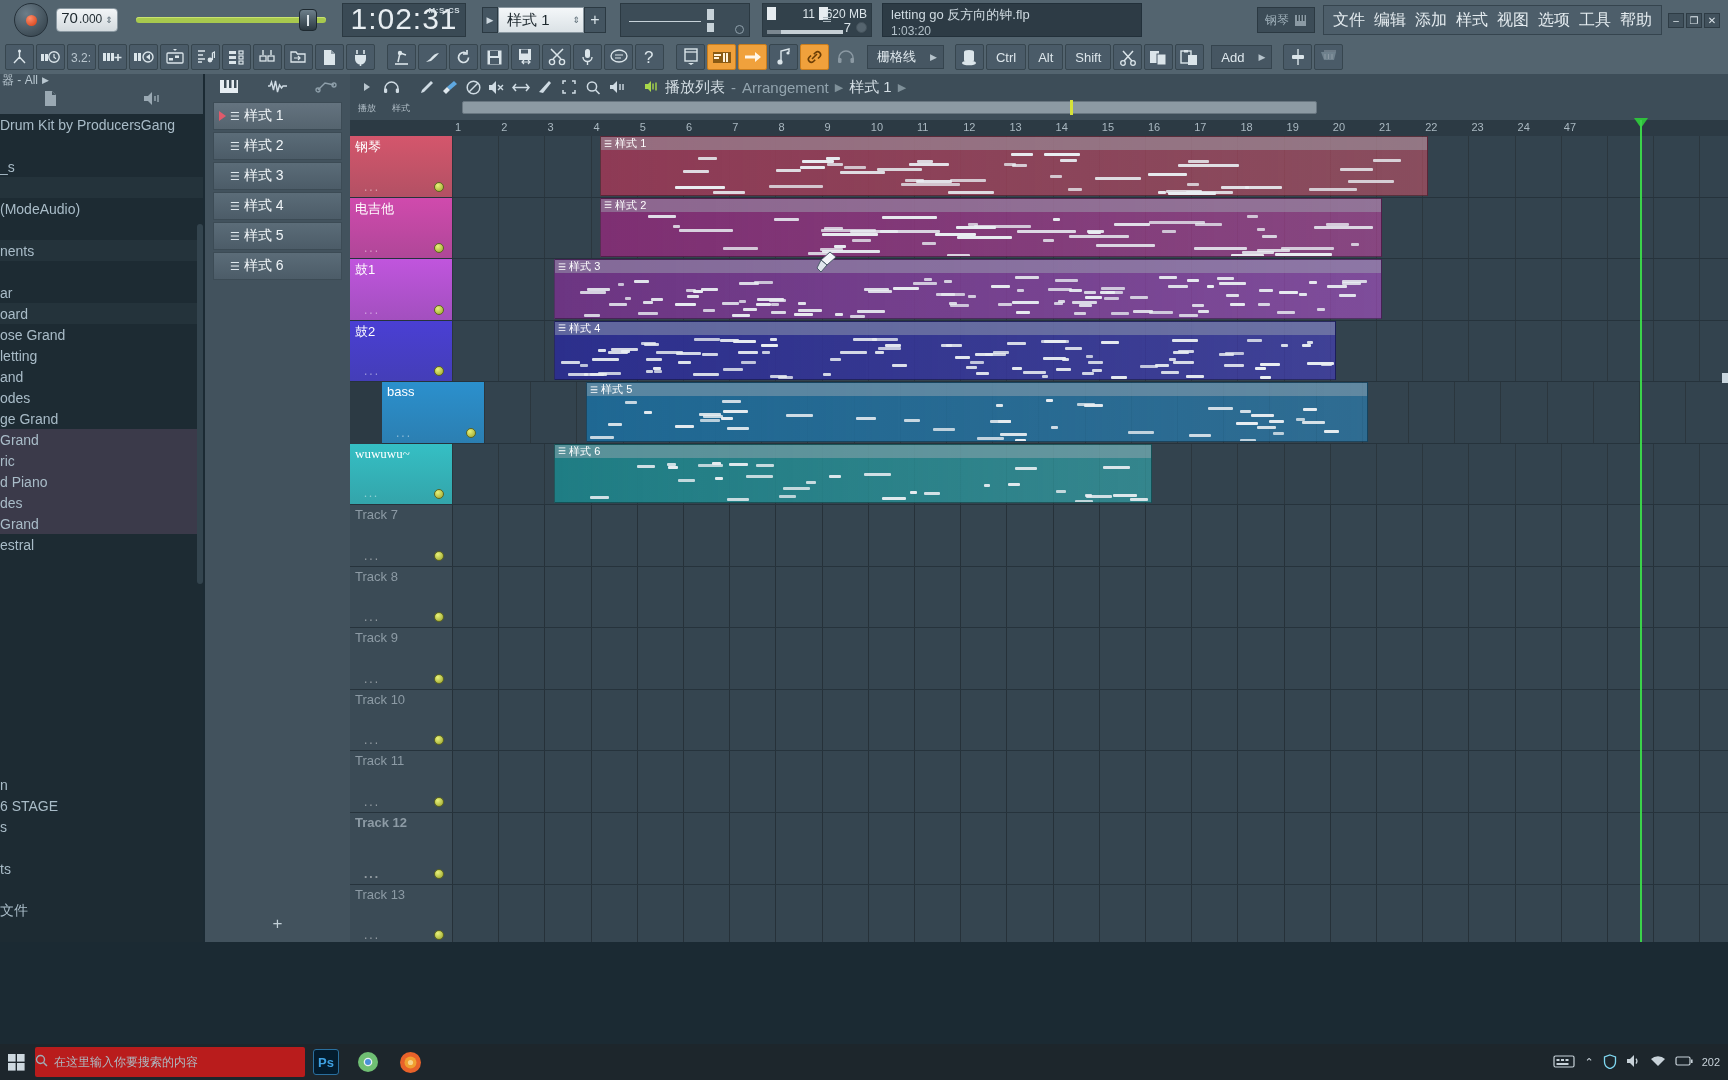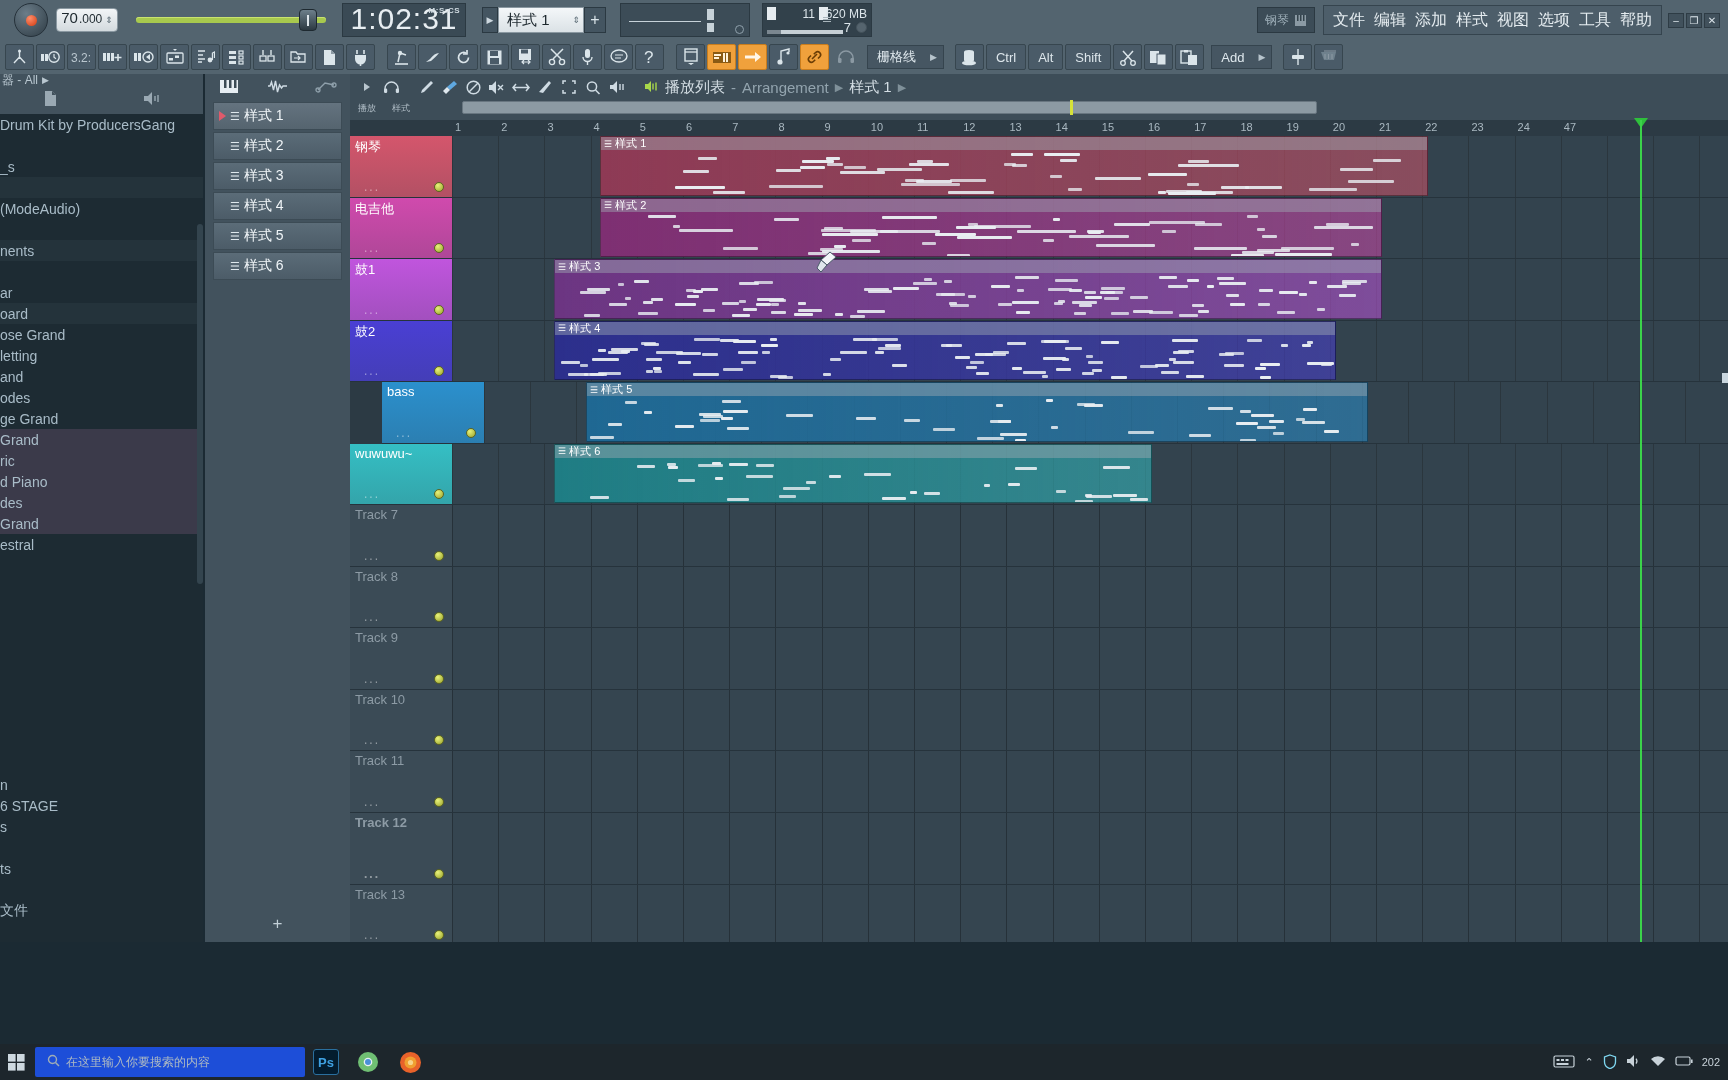--- a/index.html
+++ b/index.html
@@ -188,22 +188,22 @@
   #playhead { position:absolute; left:1290px; top:46px; width:2px; height:822px;
      background:#3bd44a; }
   #playmark { position:absolute; left:1284px; top:44px; width:0;height:0;
      border-left:7px solid transparent;border-right:7px solid transparent;
      border-top:10px solid #2fbf3c; }
   #cursor-brush { position:absolute; left:462px; top:176px; }
 
   
   #taskbar { position:absolute; left:0; bottom:0; width:1728px; height:36px;
      background:#1d262c; display:flex; align-items:center; }
-  #search-box { width:270px; height:30px; margin-left:3px; background:#1d4ed8;
-     border-radius:2px; display:flex; align-items:center; padding-left:12px;
+  #search-box { width:270px; height:30px; margin-left:3px; background:#b91c1c;
+     border-radius:2px; display:flex; align-items:center; padding-left:0;
      color:#aebac2; font-size:12px; }
   .task-app { width:42px; height:36px; display:flex; align-items:center;
      justify-content:center; cursor:pointer; }
   #tray { margin-left:auto; display:flex; align-items:center; gap:9px;
      padding-right:8px; color:#c8d2d9; font-size:11px; }
 </style>
 </head>
 <body>
 
 <div id="topbar">
@@ -249,20 +249,24 @@
     <div id="cpu-b2"></div>
     <div id="cpu-mem">620 MB</div>
     <div id="cpu-tick"></div>
     <div id="cpu-bar">
         <i></i>
       </div>
     <div id="cpu-v">7</div>
     <div id="cpu-dot"></div>
   </div>
 
+  <div id="song-panel">
+    <div id="song-title">letting go 反方向的钟.flp</div>
+    <div id="song-time">1:03:20</div>
+  </div>
 
   <div id="piano-chip">
     <span>钢琴</span>
     <svg width="13" height="13" viewBox="0 0 13 13">
       <rect x="1" y="1" width="11" height="11" fill="#8b9aa4"></rect>
       <rect x="3" y="1" width="1.5" height="6" fill="#33424b"></rect>
       <rect x="6" y="1" width="1.5" height="6" fill="#33424b"></rect>
       <rect x="9" y="1" width="1.5" height="6" fill="#33424b"></rect>
     </svg>
   </div>
@@ -1326,21 +1330,21 @@
             <div class="note" style="left: 652.666px; top: 27.1707px; width: 10.9037px; opacity: 0.880105;"></div>
             <div class="note" style="left: 133.79px; top: 34.3352px; width: 11.9279px; opacity: 0.982234;"></div>
             <div class="note" style="left: 37.6334px; top: 17.7137px; width: 12.5437px; opacity: 0.822466;"></div>
             <div class="note" style="left: 198.605px; top: 30.6181px; width: 27.0559px; opacity: 0.866086;"></div>
             <div class="note" style="left: 709.383px; top: 34.9551px; width: 8.96975px; opacity: 0.767386;"></div>
             <div class="note" style="left: 428.268px; top: 55.9636px; width: 10.8549px; opacity: 0.995961;"></div>
           </div>
         </div>
       </div>
       <div class="track" style="height: 61.5px;">
-        <div class="thead" style="background: linear-gradient(rgb(53, 191, 196), rgba(53, 191, 196, 0.8)); border-bottom: 1px solid rgb(38, 51, 60);">
+        <div class="thead" style="background: linear-gradient(rgb(53, 191, 196), rgba(53, 191, 196, 0.8)); border-bottom: 1px solid rgb(38, 51, 60); font-family: Liberation Serif, serif;">
           <div class="tname" style="color: rgb(255, 255, 255);">wuwuwu~</div>
           <div class="tdots">...</div>
           <div class="tled"></div>
         </div>
         <div class="tlane">
           <div class="barline" style="left: 0px;"></div>
           <div class="barline" style="left: 46.2px;"></div>
           <div class="barline" style="left: 92.4px;"></div>
           <div class="barline" style="left: 138.6px;"></div>
           <div class="barline" style="left: 184.8px;"></div>

